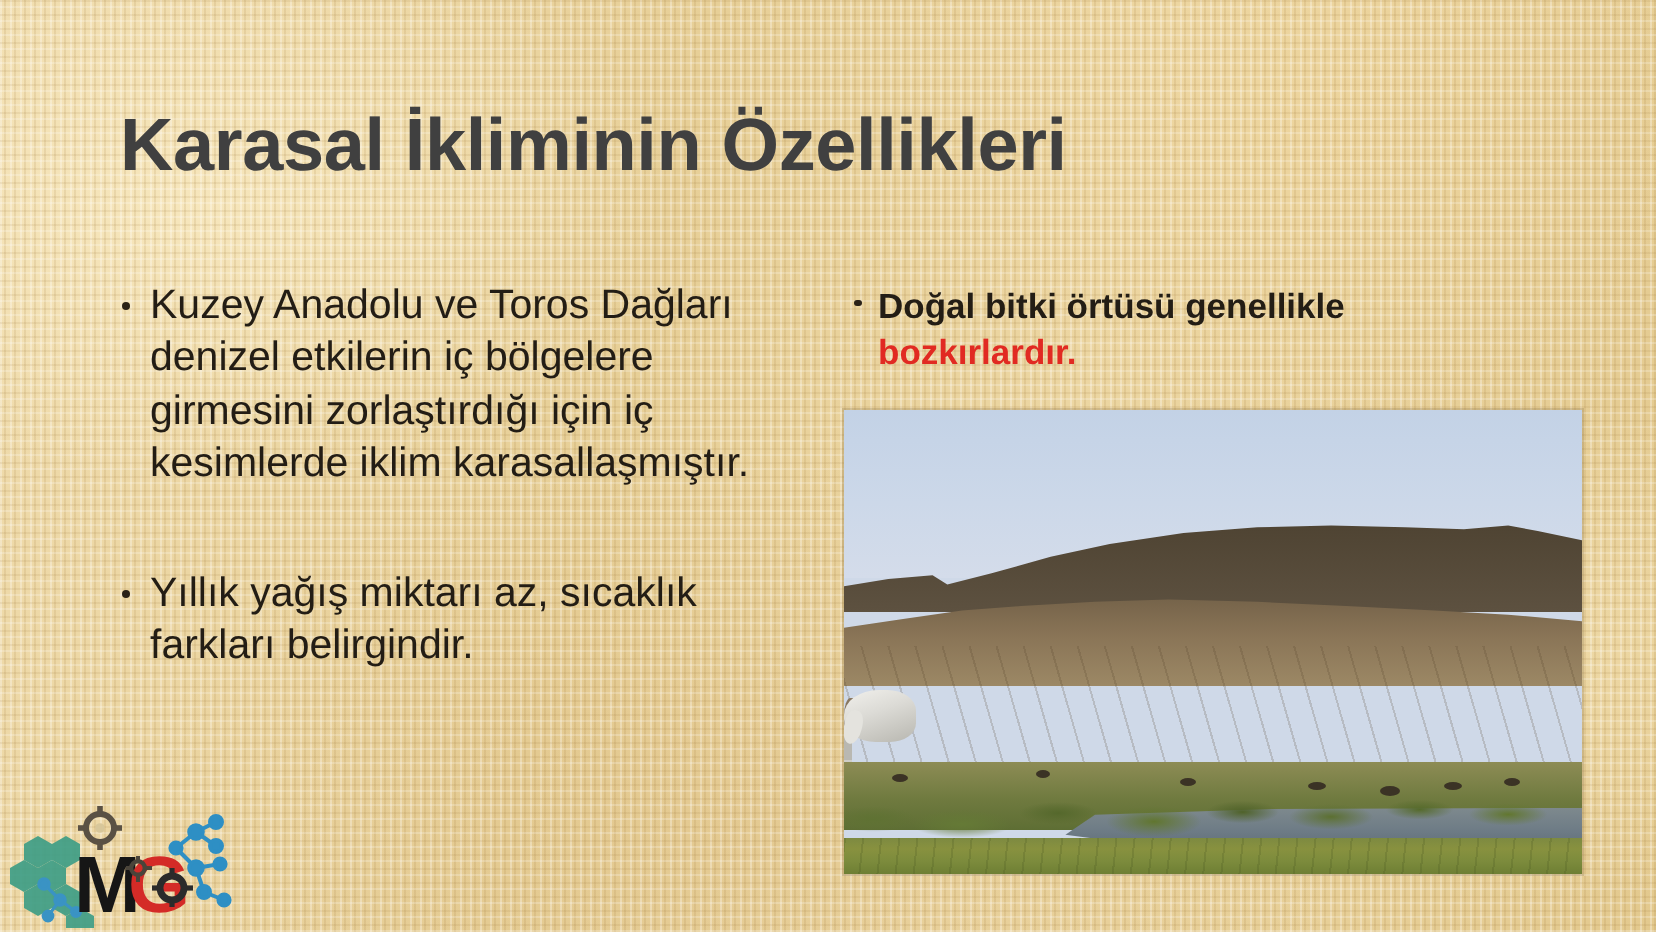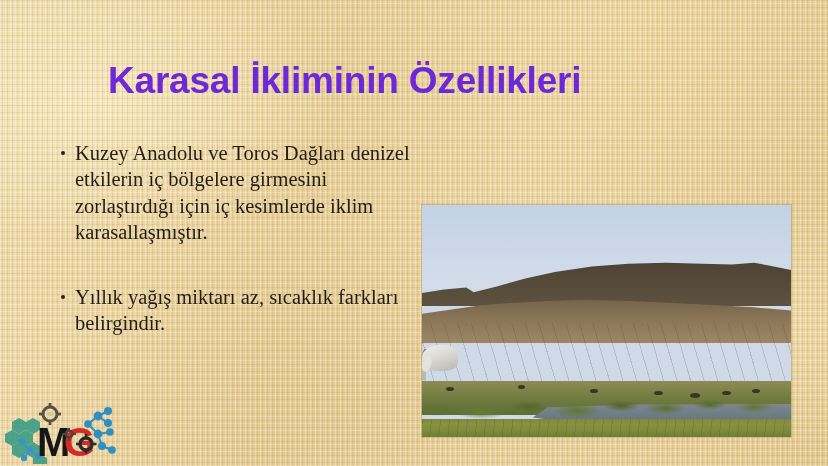--- a/index.html
+++ b/index.html
@@ -33,33 +33,33 @@
     background-image:
       radial-gradient(ellipse 340px 200px at 12% 22%, rgba(255,243,208,.55), rgba(255,243,208,0) 70%),
       radial-gradient(ellipse 300px 240px at 78% 12%, rgba(240,214,157,.45), rgba(240,214,157,0) 70%),
       radial-gradient(ellipse 420px 260px at 45% 88%, rgba(214,180,118,.30), rgba(214,180,118,0) 72%),
       radial-gradient(ellipse 260px 180px at 92% 70%, rgba(255,240,200,.40), rgba(255,240,200,0) 70%),
       linear-gradient(104deg, #f0dcad 0%, #e7cf97 38%, #ecd6a2 62%, #e3c98e 100%);
   }
 
   
   #title{
-    position:absolute;left:60px;top:36px;width:720px;
-    font-size:37px;line-height:1.08;color:#6d28d9;
-    letter-spacing:-.2px;white-space:nowrap;padding-left:48px;
+    position:absolute;left:60px;top:28px;width:720px;
+    font-size:37px;line-height:1.08;color:#404040;
+    letter-spacing:-.2px;white-space:nowrap;
   }
 
   
   .col{position:absolute;}
   #col-left{left:58px;top:119px;width:356px;}
   #col-right{left:424px;top:124px;width:352px;}
 
   .bullet{
     position:relative;padding-left:17px;
-    color:#231d15;font-size:20.5px;line-height:26.6px;font-family:Liberation Serif, serif;
+    color:#231d15;font-size:20.5px;line-height:26.6px;
   }
   .bullet::before{
     content:"";position:absolute;left:3px;top:11px;
     width:4px;height:4px;border-radius:50%;background:#2a2218;
   }
   #bullet-l2{margin-top:38px;}
   #col-right .bullet{font-weight:bold;font-size:17.5px;line-height:23px;padding-left:15px;}
   #col-right .bullet::before{top:8px;width:3.5px;height:3.5px;}
   .red{color:#e12a22;}
 
@@ -150,20 +150,23 @@
   <div id="tex-v"></div>
   <div id="tex-h"></div>
 
   <h1 id="title">Karasal İkliminin Özellikleri</h1>
 
   <div class="col" id="col-left">
     <p class="bullet" id="bullet-l1">Kuzey Anadolu ve Toros Dağları denizel etkilerin iç bölgelere girmesini zorlaştırdığı için iç kesimlerde iklim karasallaşmıştır.</p>
     <p class="bullet" id="bullet-l2">Yıllık yağış miktarı az, sıcaklık farkları belirgindir.</p>
   </div>
 
+  <div class="col" id="col-right">
+    <p class="bullet"><span>Doğal bitki örtüsü genellikle </span><span class="red">bozkırlardır.</span></p>
+  </div>
 
   <div id="photo" title="Bozkır manzarası: tepe, sulak alan ve otlayan beyaz at">
     <div class="sky"></div>
     <div class="hill-far"></div>
     <div class="hill-mid"></div>
     <div class="slope"></div>
     <div class="slope-streaks"></div>
     <div class="steppe"></div>
     <div class="water"></div>
     <div class="reeds"></div>

